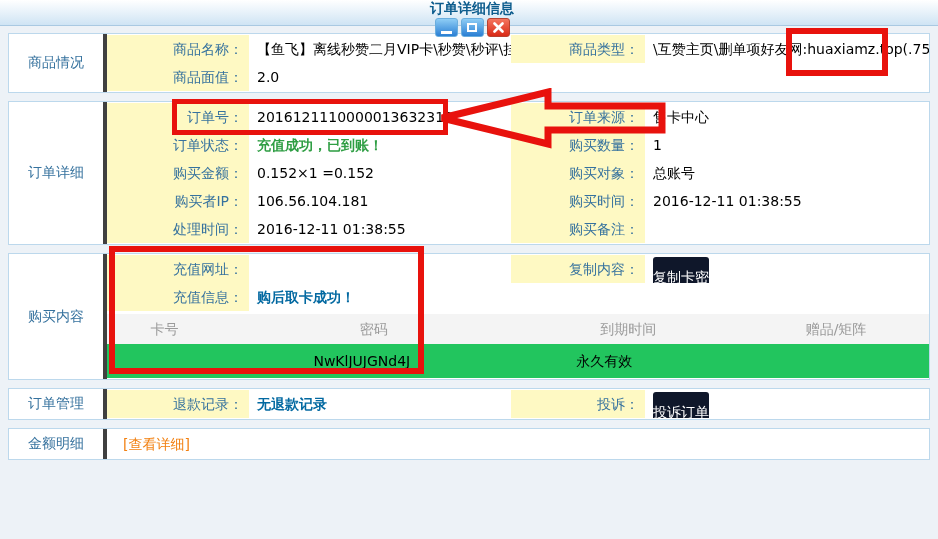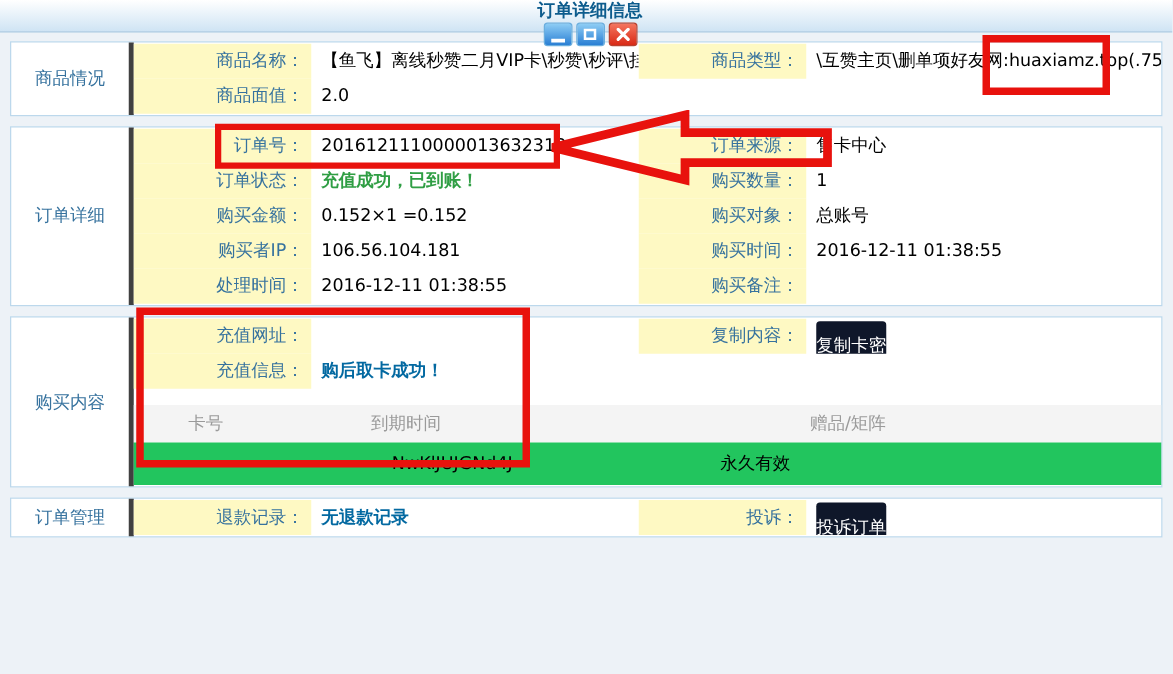--- a/index.html
+++ b/index.html
@@ -58,21 +58,21 @@
 
   .btn {
     background:#0f172a; color:#fff; border:none; border-radius:3px;
     height:40px; padding:0 0; font-size:14px; font-family:inherit;
     cursor:pointer; margin-top:2px; line-height:21px;
   }
 
   
   .tbl-head {
     display:flex; height:30px; line-height:30px;
-    background:#f4f4f4; color:#9a9a9a; margin-top:13px;
+    background:#f4f4f4; color:#9a9a9a; margin-top:3px;gap:12px;
   }
   .tbl-row { display:flex; height:34px; line-height:34px; background:#22c55e; }
   .tc { text-align:center; overflow:hidden; white-space:nowrap; }
   .tc1 { flex:0 0 14%; } .tc2 { flex:0 0 34%; } .tc3 { flex:0 0 25%; } .tc4 { flex:1; }
 
   .link-orange { color:#f28011; padding-left:16px; line-height:28px; cursor:pointer; }
 
   
   .anno { position:absolute; pointer-events:none; z-index:20; }
   .anno-box { border:6px solid #e8120d; }
@@ -197,20 +197,21 @@
           <div class="row">
             <span class="lbl">复制内容：</span>
             <span class="val">
               <button class="btn">复制卡密</button>
             </span>
           </div>
         </div>
       </div>
       <div class="tbl-head">
         <span class="tc tc1">卡号</span>
+        <span class="tc tc2">密码</span>
         <span class="tc tc3">到期时间</span>
         <span class="tc tc4">赠品/矩阵</span>
       </div>
       <div class="tbl-row">
         <span class="tc tc1"></span>
         <span class="tc tc2">NwKlJUJGNd4J</span>
         <span class="tc tc3">永久有效</span>
         <span class="tc tc4"></span>
       </div>
     </div>
@@ -231,20 +232,28 @@
             <span class="lbl">投诉：</span>
             <span class="val">
               <button class="btn">投诉订单</button>
             </span>
           </div>
         </div>
       </div>
     </div>
   </div>
 
+  <div class="section">
+    <div class="sec-header">金额明细</div>
+    <div class="sec-body">
+      <div class="row">
+        <span class="link-orange">[查看详细]</span>
+      </div>
+    </div>
+  </div>
 
 </div>
 
 <div class="anno anno-box" id="anno-domain"></div>
 <div class="anno anno-box" id="anno-order"></div>
 <div class="anno anno-box" id="anno-card"></div>
 <svg class="anno" id="anno-arrow" viewBox="0 0 228 62">
   <polygon points="4,30 110,4 110,18 224,18 224,42 110,42 110,56" fill="none" stroke="#e8120d" stroke-width="7" stroke-linejoin="miter"></polygon>
 </svg>
 

